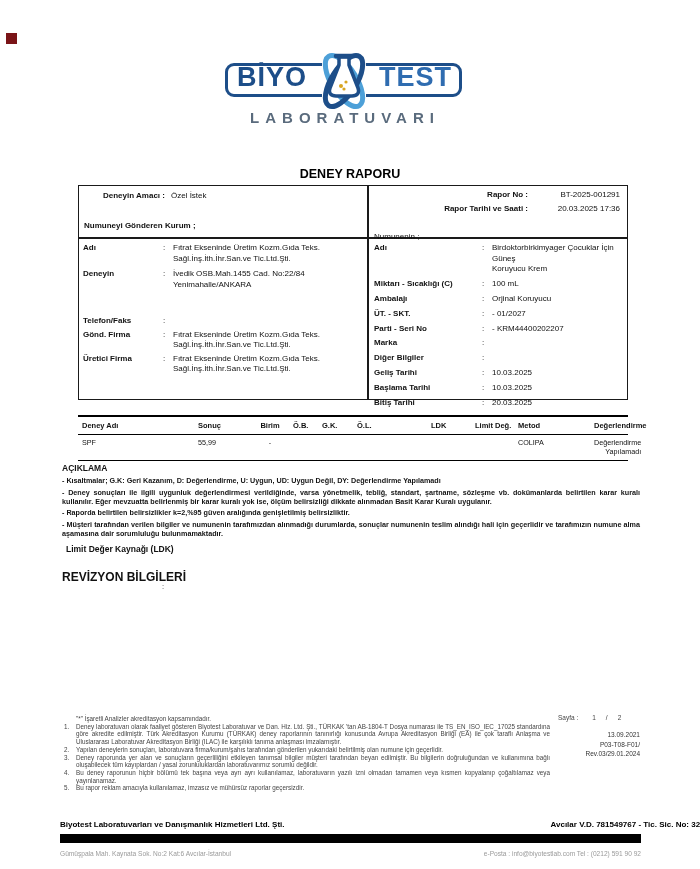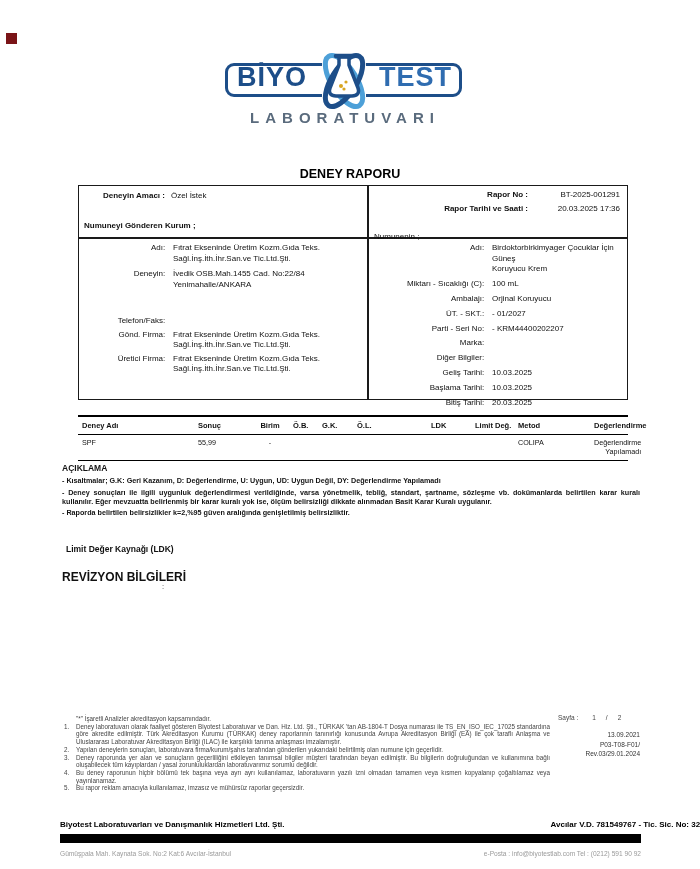--- a/index.html
+++ b/index.html
@@ -39,21 +39,21 @@
   .rline{position:absolute;right:6px;display:flex;}
   .rline .lab{width:170px;text-align:right;font-weight:bold;}
   .rline .val{width:92px;text-align:right;}
   .rline.r1{top:4px;}
   .rline.r2{top:6px;margin-top:12px;}
   .hdr-right{position:absolute;left:5px;top:35px;font-weight:normal;margin-top:11px;}
 
   .cell-bl{position:absolute;left:0;top:53px;width:288px;bottom:0;padding:4px 0 0 4px;box-sizing:border-box;}
   .cell-br{position:absolute;left:290px;top:53px;width:258px;bottom:0;padding:4px 0 0 5px;box-sizing:border-box;}
   .kv{display:flex;align-items:flex-start;line-height:10.5px;}
-  .kv .k{font-weight:normal;flex:none;text-align:right;}
+  .kv .k{font-weight:bold;flex:none;}
   .kv .c{flex:none;width:10px;text-align:left;}
   .kv .v{flex:1;}
   .cell-bl .kv .k{width:80px;}
   .cell-bl .kv{margin-top:5px;}
   .cell-bl .kv.first{margin-top:0;}
   .cell-bl .kv.gap-big{margin-top:26px;}
   .cell-bl .kv.gap-sm{margin-top:3px;}
   .cell-br .kv .k{width:108px;}
   .cell-br .kv{margin-top:4.4px;}
   .cell-br .kv.first{margin-top:0;}
@@ -264,20 +264,21 @@
       <span class="rc rc10 pre">Değerlendirme
 Yapılamadı</span>
     </div>
   </div>
 
   <div class="aciklama">
     <h3>AÇIKLAMA</h3>
     <div class="item">- Kısaltmalar; G.K: Geri Kazanım, D: Değerlendirme, U: Uygun, UD: Uygun Değil, DY: Değerlendirme Yapılamadı</div>
     <div class="item">- Deney sonuçları ile ilgili uygunluk değerlendirmesi verildiğinde, varsa yönetmelik, tebliğ, standart, şartname, sözleşme vb. dokümanlarda belirtilen karar kuralı kullanılır. Eğer mevzuatta belirlenmiş bir karar kuralı yok ise, ölçüm belirsizliği dikkate alınmadan Basit Karar Kuralı uygulanır.</div>
     <div class="item">- Raporda belirtilen belirsizlikler k=2,%95 güven aralığında genişletilmiş belirsizliktir.</div>
+    <div class="item">- Müşteri tarafından verilen bilgiler ve numunenin tarafımızdan alınmadığı durumlarda, sonuçlar numunenin teslim alındığı hali için geçerlidir ve tarafımızın numune alma aşamasına dair sorumluluğu bulunmamaktadır.</div>
   </div>
 
   <div class="ldk-head">Limit Değer Kaynağı (LDK)</div>
   <div class="rev-head">REVİZYON BİLGİLERİ</div>
   <div class="rev-colon">:</div>
 
   <div class="notes">
     <div class="star">"*" İşaretli Analizler akreditasyon kapsamındadır.</div>
     <div class="note">
       <span class="num">1.</span>

